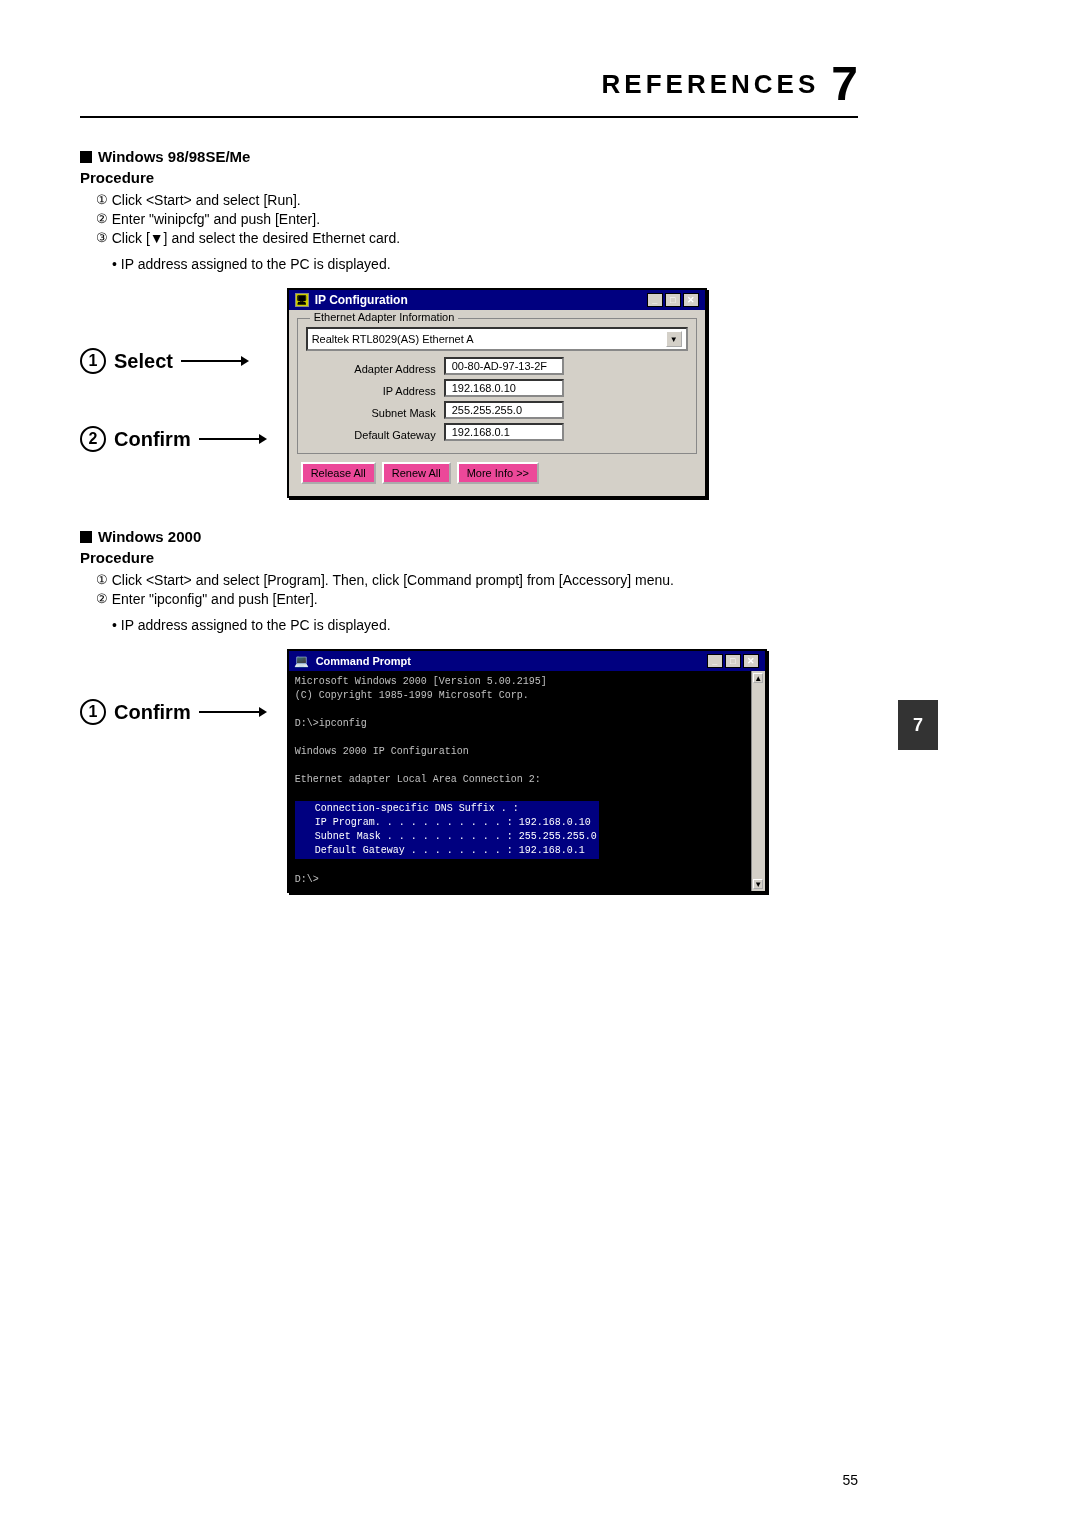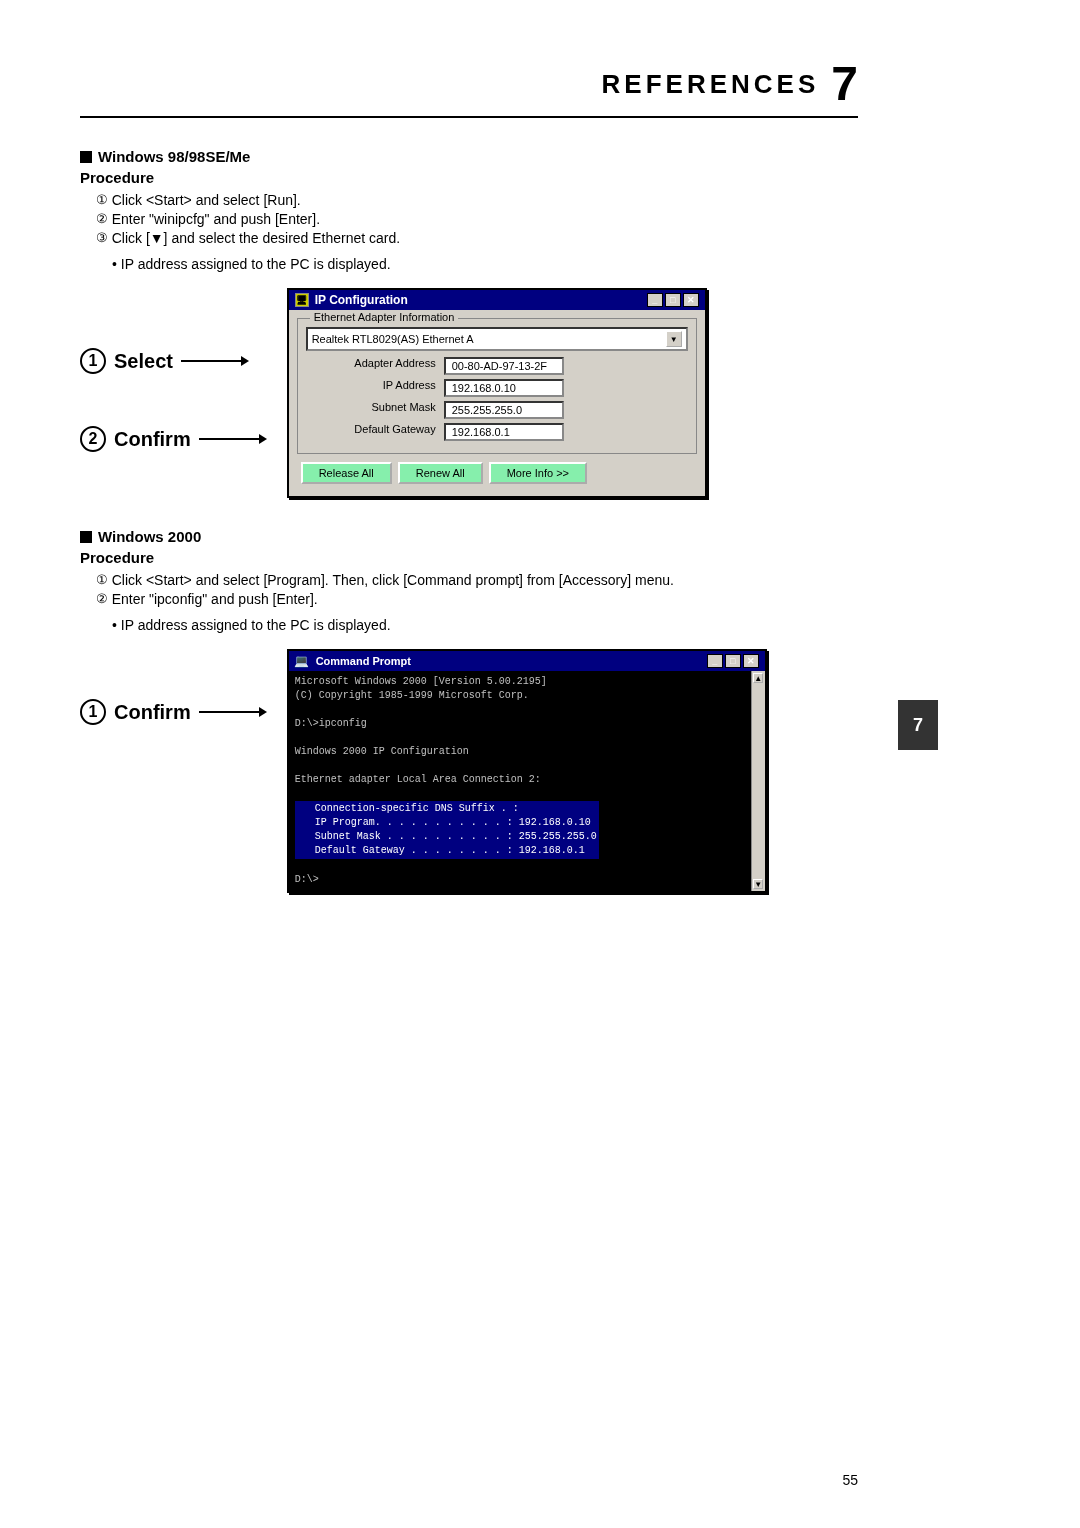--- a/index.html
+++ b/index.html
@@ -219,21 +219,21 @@
       display: flex;
       align-items: center;
       justify-content: center;
       font-size: 8px;
       flex-shrink: 0;
     }
 
     
     .win98-info-row {
       display: flex;
-      align-items: flex-start;
+      align-items: flex-end;
       margin-bottom: 4px;
     }
     .win98-info-label {
       width: 130px;
       text-align: right;
       font-size: 11px;
       margin-right: 8px;
       color: #000;
     }
     .win98-info-value {
@@ -264,23 +264,23 @@
       border: 2px solid #000;
       outline: 1px dotted #000;
       outline-offset: -3px;
     }
     .win98-buttons-row2 {
       display: flex;
       gap: 6px;
       padding: 0 4px 4px 4px;
     }
     .win98-btn-wide {
-      background: #86efac;
+      background: #ec4899;
       border: 2px outset #fff;
-      padding: 3px 16px;
+      padding: 3px 8px;
       font-size: 11px;
       cursor: pointer;
       text-align: center;
     }
     .line-h {
       height: 2px;
       background: #000;
       display: inline-block;
     }
     .arrow-head {

